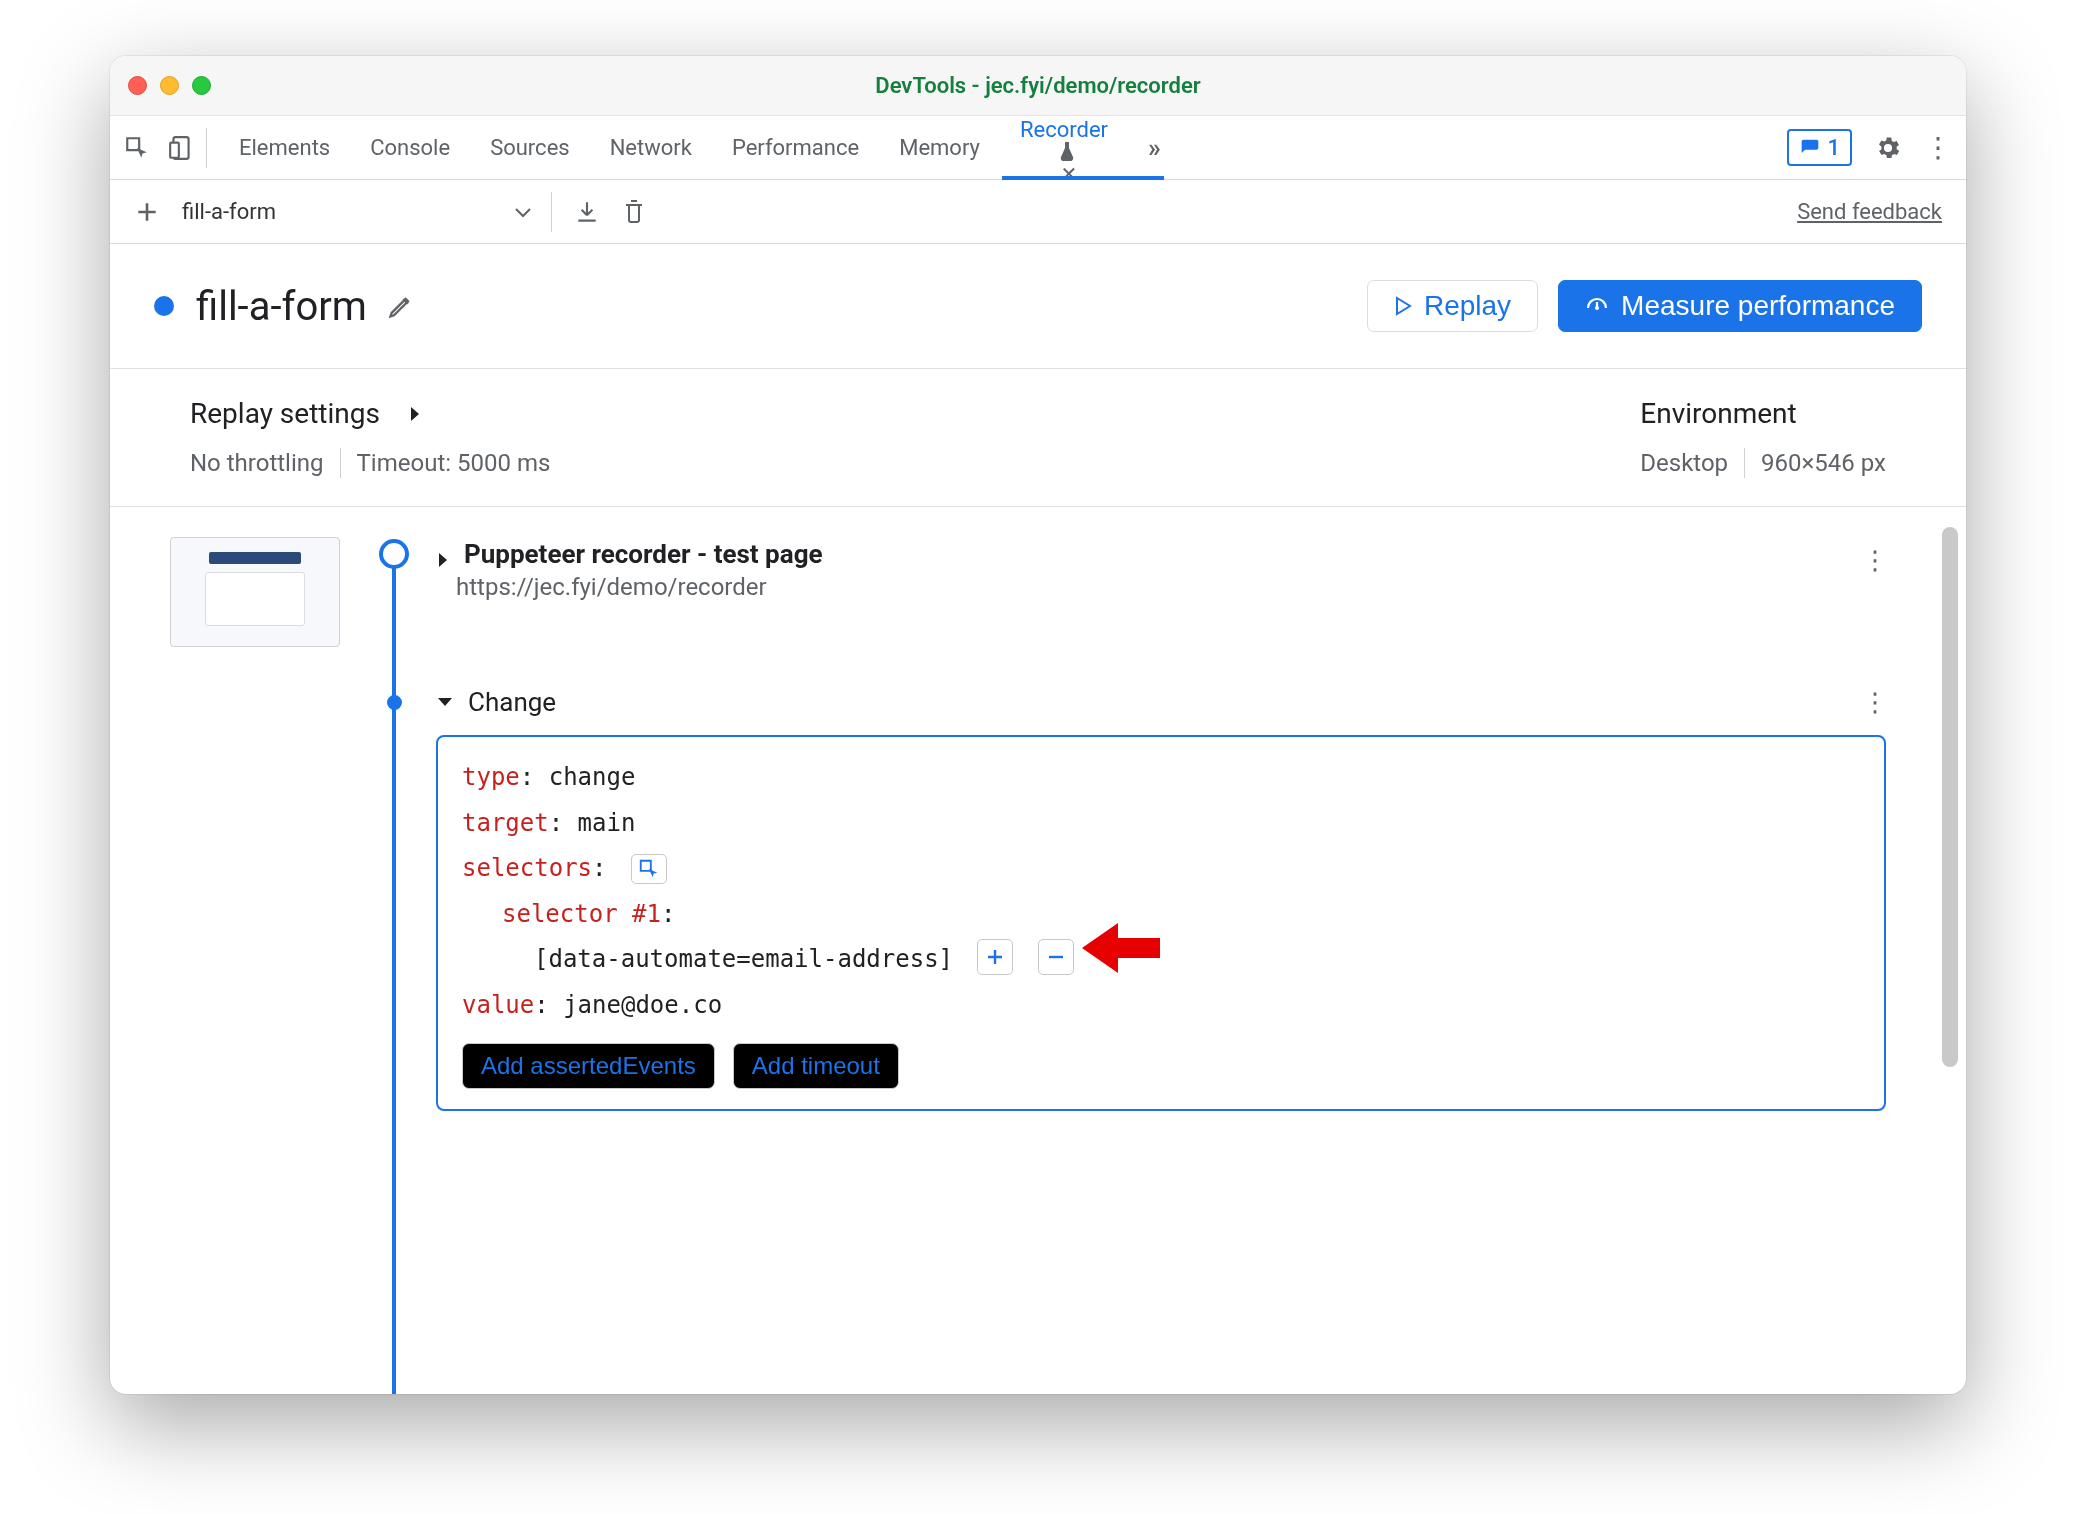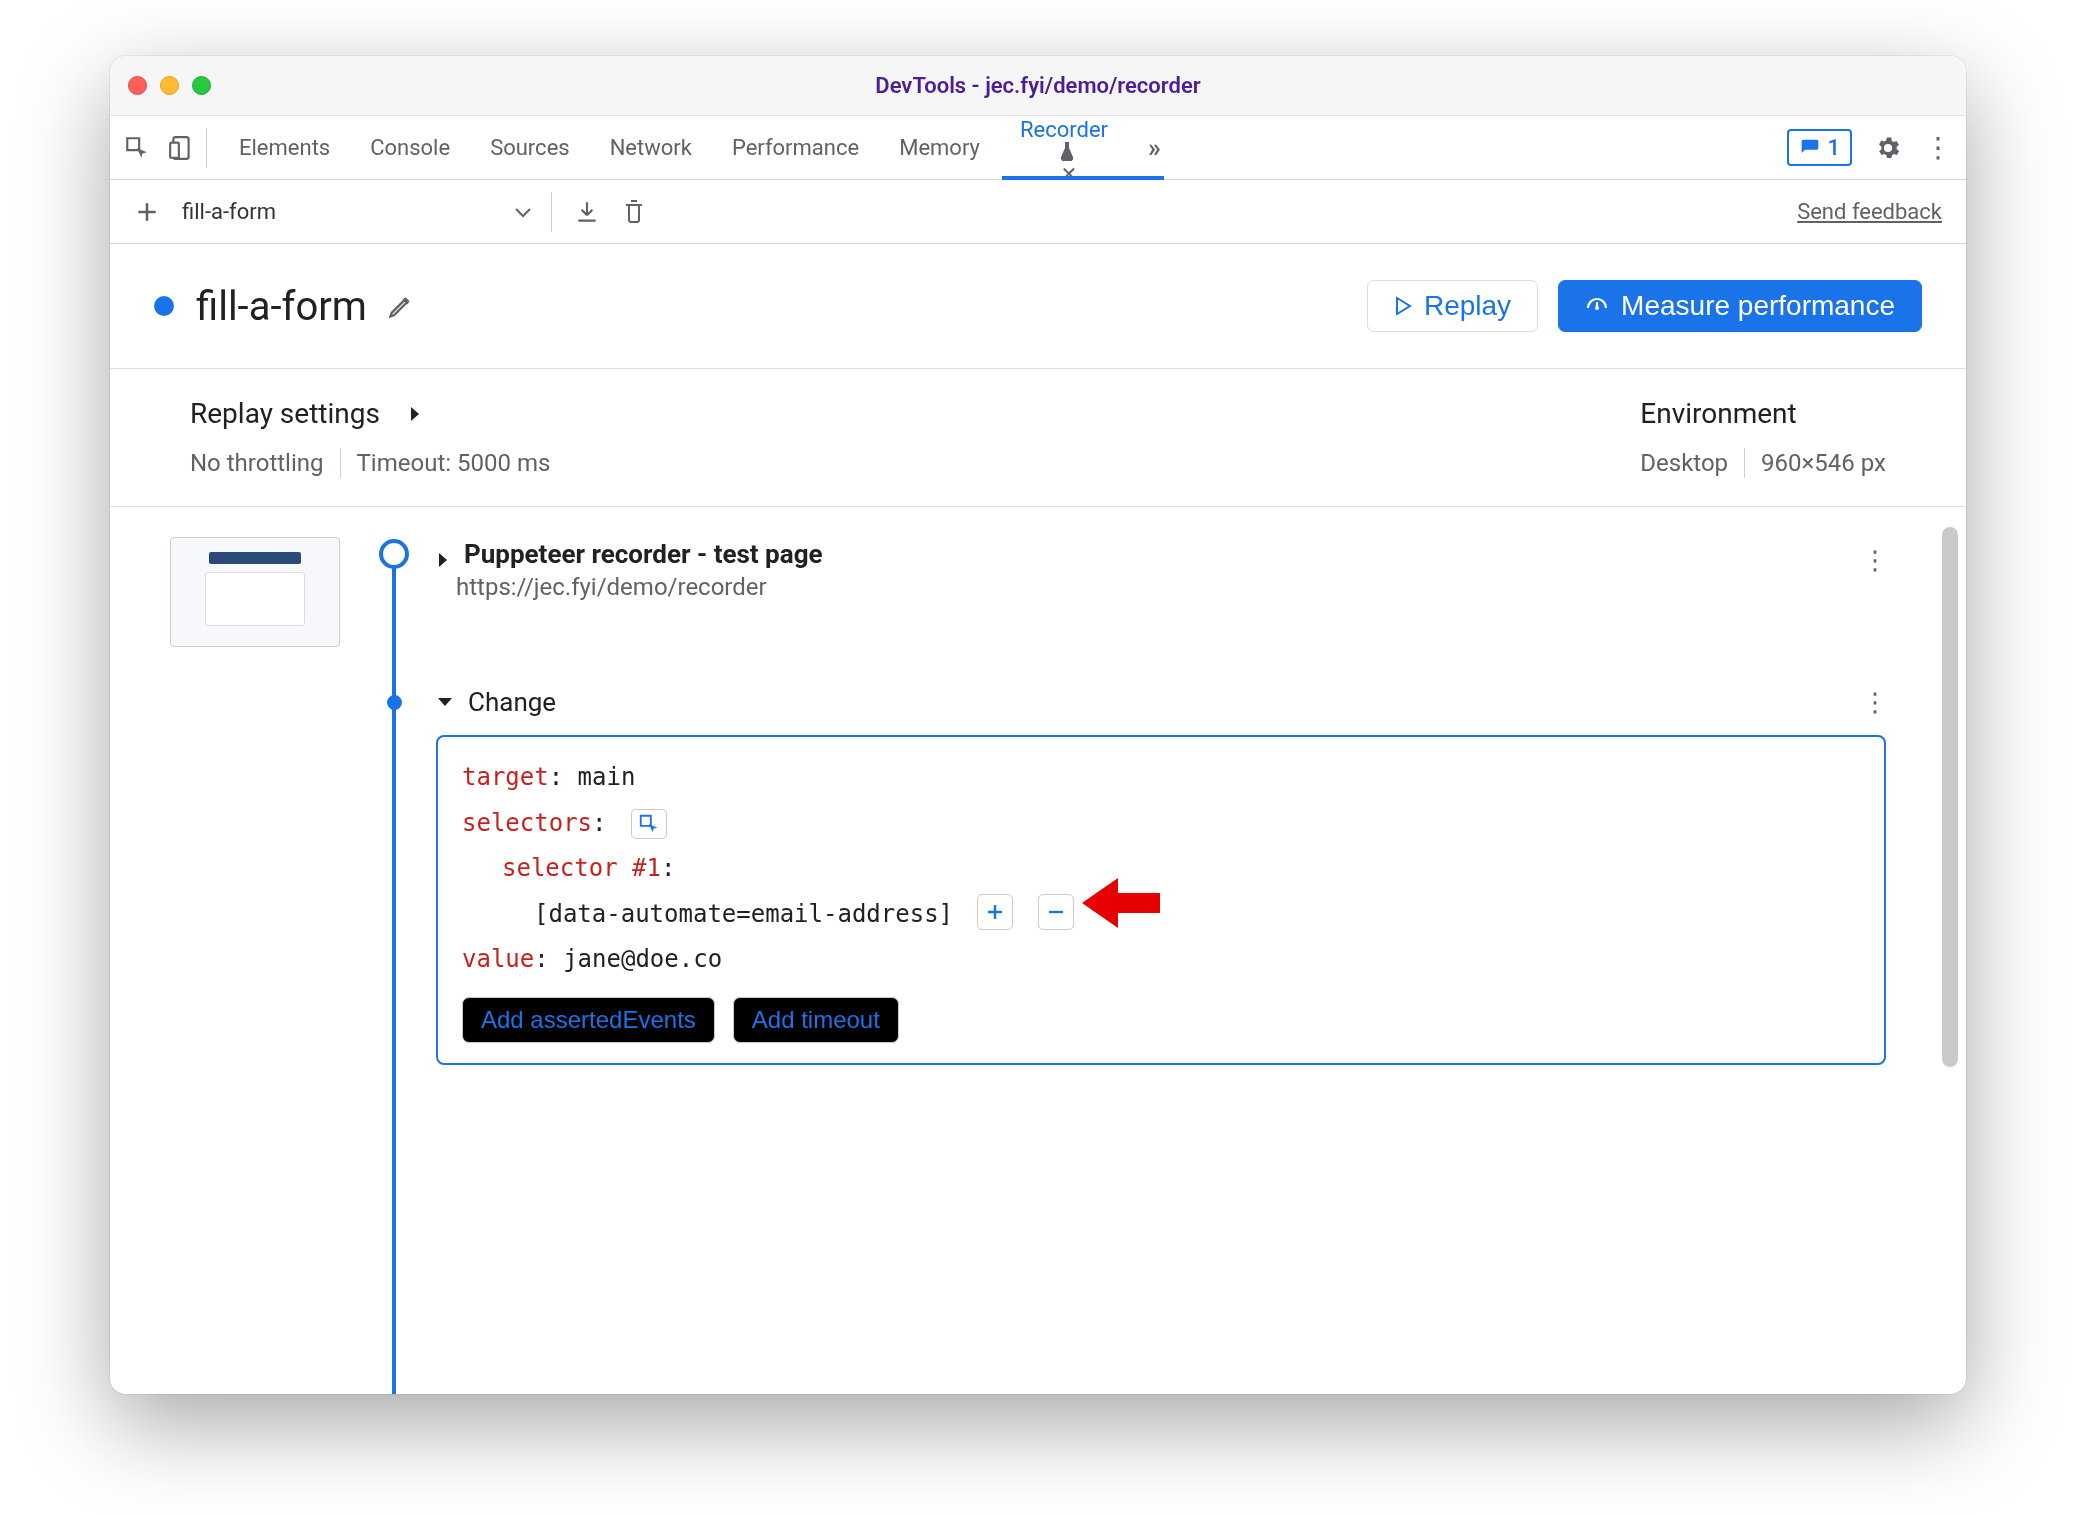--- a/index.html
+++ b/index.html
@@ -30,21 +30,21 @@
   border-bottom: 1px solid #e5e5e5;
   position: relative;
 }
 .traffic { display: flex; gap: 13px; }
 .tl { width: 19px; height: 19px; border-radius: 50%; }
 .tl.red { background: #ff5f57; border: 1px solid #e1483f; }
 .tl.yel { background: #febc2e; border: 1px solid #dfa123; }
 .tl.grn { background: #28c840; border: 1px solid #1ea82f; }
 .title-text {
   position: absolute; left: 0; right: 0; text-align: center;
-  font-size: 22px; font-weight: 600; color: #4c1d95; pointer-events: none;
+  font-size: 22px; font-weight: 600; color: #15803d; pointer-events: none;
 }
 
 .tabbar {
   height: 64px;
   display: flex; align-items: center;
   border-bottom: 1px solid #d8d8d8;
   padding: 0 14px;
   gap: 8px;
   font-size: 22px;
   color: #5f6368;
@@ -335,20 +335,21 @@
           <span>
               <svg width="18" height="14" viewBox="0 0 18 14">
                 <path fill="#202124" d="M2 3l7 8 7-8z"></path>
               </svg>
             </span>
           <span>Change</span>
         </div>
         <span class="kebab iconbtn" style="position:absolute;right:0;top:0">⋮</span>
 
         <div class="expand-box">
+          <div><span class="k">type</span><span class="v">: </span><span class="v">change</span></div>
           <div><span class="k">target</span><span class="v">: </span><span class="v">main</span></div>
           <div>
             <span class="k">selectors</span><span class="v">:</span>
             <span class="selector-toolbar">
               <svg width="22" height="22" viewBox="0 0 24 24">
                   <path fill="none" stroke="#1a73e8" stroke-width="2" d="M3 3h11v11H3z"></path>
                   <path fill="#1a73e8" d="M12 12l9 4-4 1-1 4z"></path>
                 </svg>
             </span>
           </div>

